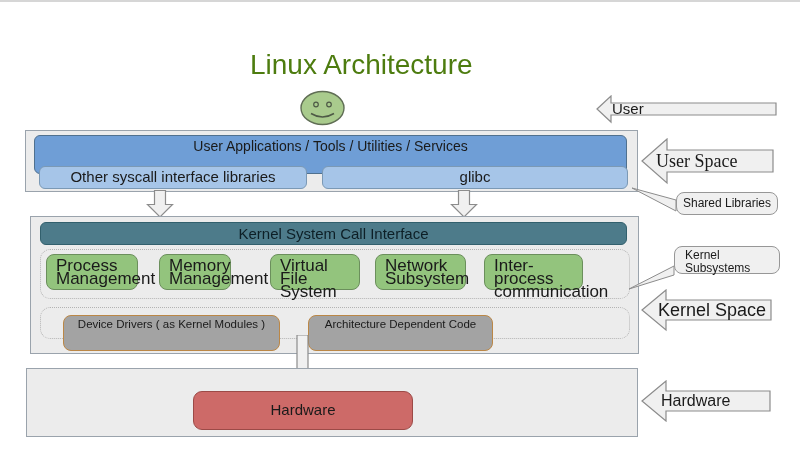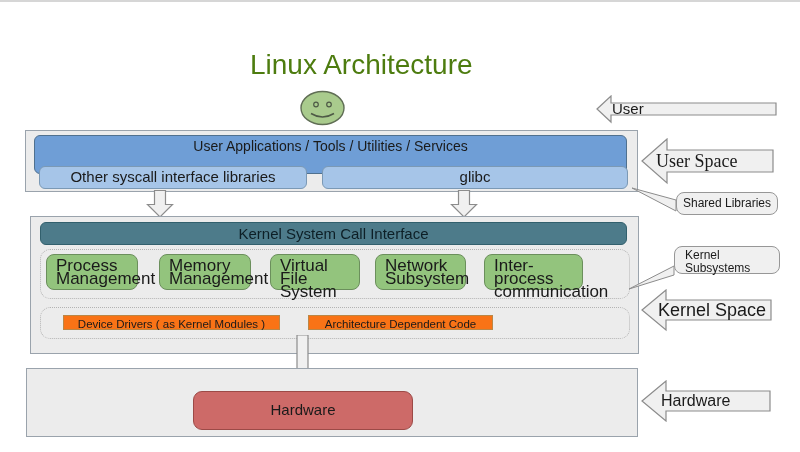--- a/index.html
+++ b/index.html
@@ -22,22 +22,22 @@
   .other-syscall{left:39px;top:166px;width:268px;height:23px;border-radius:6px;}
   .glibc{left:322px;top:166px;width:306px;height:23px;}
   .kscl-bar{left:40px;top:222px;width:587px;height:23px;line-height:21px;
     background:#4d7b8a;border:1.5px solid #32606d;font-size:15px;color:#0d1f26;}
   .dotted{box-sizing:border-box;border:1.5px dotted #b3b3b3;border-radius:10px;}
   .dotted1{left:40px;top:249px;width:590px;height:50px;}
   .dotted2{left:40px;top:307px;width:590px;height:32px;}
   .greenbox{top:254px;height:36px;box-sizing:border-box;background:#93c47d;
     border:1.5px solid #6b8f5c;border-radius:8px;font-size:17px;line-height:13px;
     padding:4px 6px 7px 9px;}
-  .orangebox{top:315px;height:15px;box-sizing:border-box;background:#f97316;
-    border:1.5px solid #bb8746;border-radius:0;font-size:11.5px;line-height:16px;
+  .orangebox{top:315px;height:36px;box-sizing:border-box;background:#a3a3a3;
+    border:1.5px solid #bb8746;border-radius:8px;font-size:11.5px;line-height:16px;
     text-align:center;white-space:nowrap;}
   .redbox{left:193px;top:391px;width:220px;height:39px;box-sizing:border-box;
     background:#cd6a68;border:1.5px solid #9c4a47;border-radius:9px;
     font-size:15px;line-height:36px;text-align:center;}
   .callout{box-sizing:border-box;background:#f0f0f0;border:1px solid #979797;
     border-radius:8px;font-size:12px;}
   .shared-lib{left:676px;top:192px;width:102px;height:23px;line-height:21px;text-align:center;}
   .kern-subs{left:674px;top:246px;width:106px;height:28px;line-height:13px;padding:2px 6px 0 10px;}
   .arrow-label{white-space:nowrap;}
   .lbl-user{left:612px;top:101px;width:80px;height:16px;font-size:15px;line-height:16px;}
@@ -89,21 +89,21 @@
   </svg>
   <svg class="abs" style="left:450px;top:190px;" width="28" height="28" viewBox="0 0 28 28">
     <polygon class="arrow-shape" points="8.5,0.5 19.5,0.5 19.5,14.5 26.5,14.5 14,27 1.5,14.5 8.5,14.5"></polygon>
   </svg>
 
   <div class="abs container kspace"></div>
   <div class="abs bar kscl-bar">Kernel System Call Interface</div>
 
   <div class="abs dotted dotted1"></div>
   <div class="abs greenbox" style="left:46px;width:92px;">Process Management</div>
-  <div class="abs greenbox" style="left:159px;width:92px;">Memory Management</div>
+  <div class="abs greenbox" style="left:159px;width:72px;text-align:center;">Memory Management</div>
   <div class="abs greenbox" style="left:270px;width:90px;">Virtual File System</div>
   <div class="abs greenbox" style="left:375px;width:91px;">Network Subsystem</div>
   <div class="abs greenbox" style="left:484px;width:99px;">Inter-process communication</div>
 
   <div class="abs dotted dotted2"></div>
   <div class="abs orangebox" style="left:63px;width:217px;">Device Drivers ( as Kernel Modules )</div>
   <div class="abs orangebox" style="left:308px;width:185px;">Architecture Dependent Code</div>
 
   <svg class="abs" style="left:626px;top:262px;" width="52" height="30" viewBox="0 0 52 30">
     <polygon class="wedge" points="3,27 48,4 48,13"></polygon>

